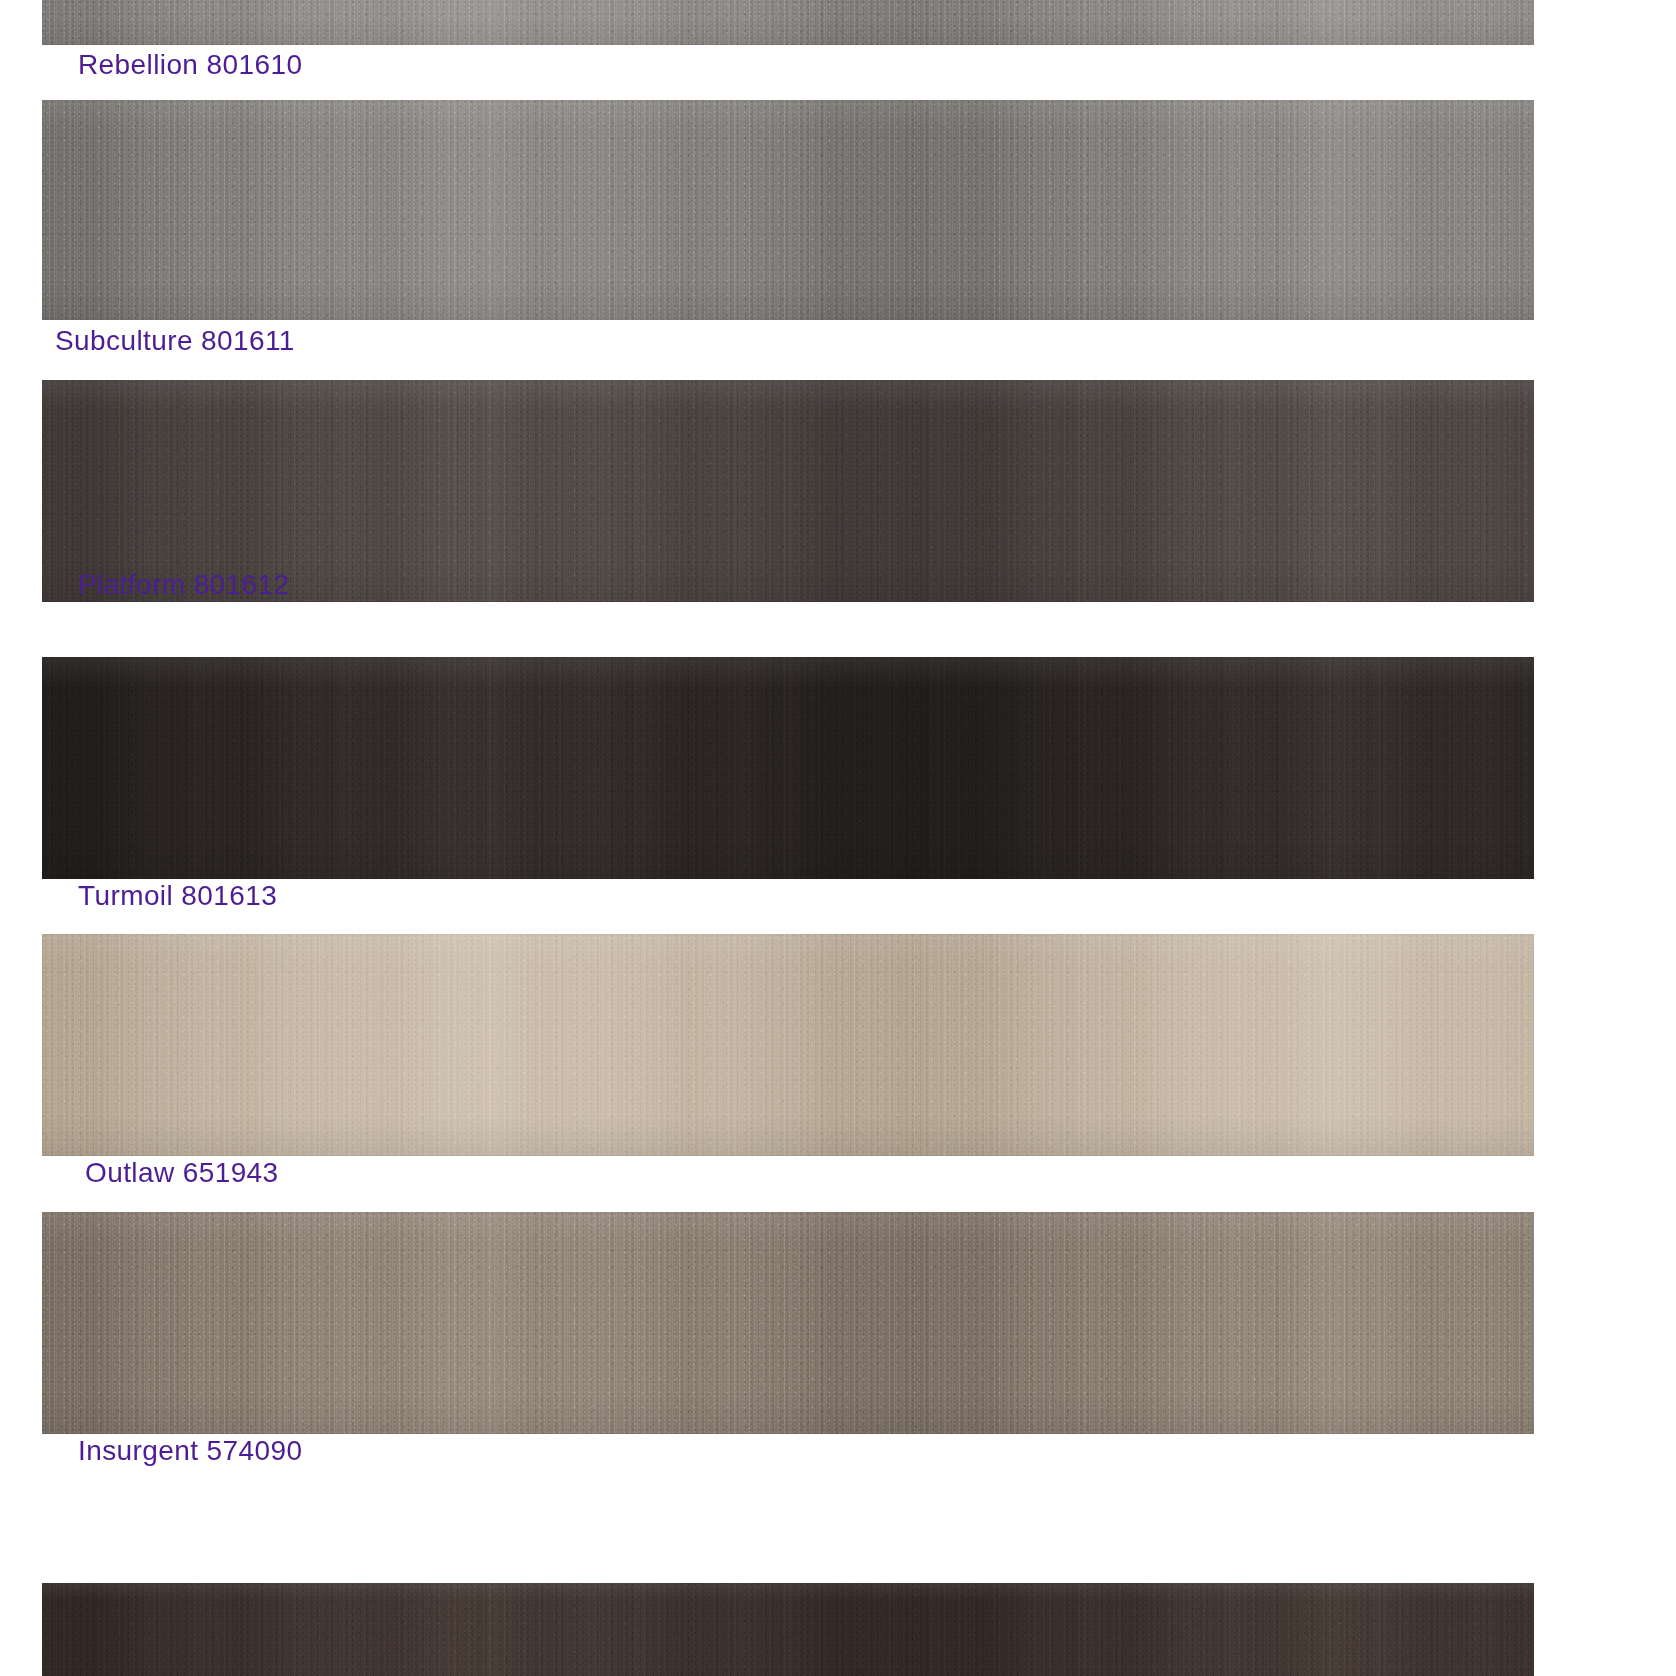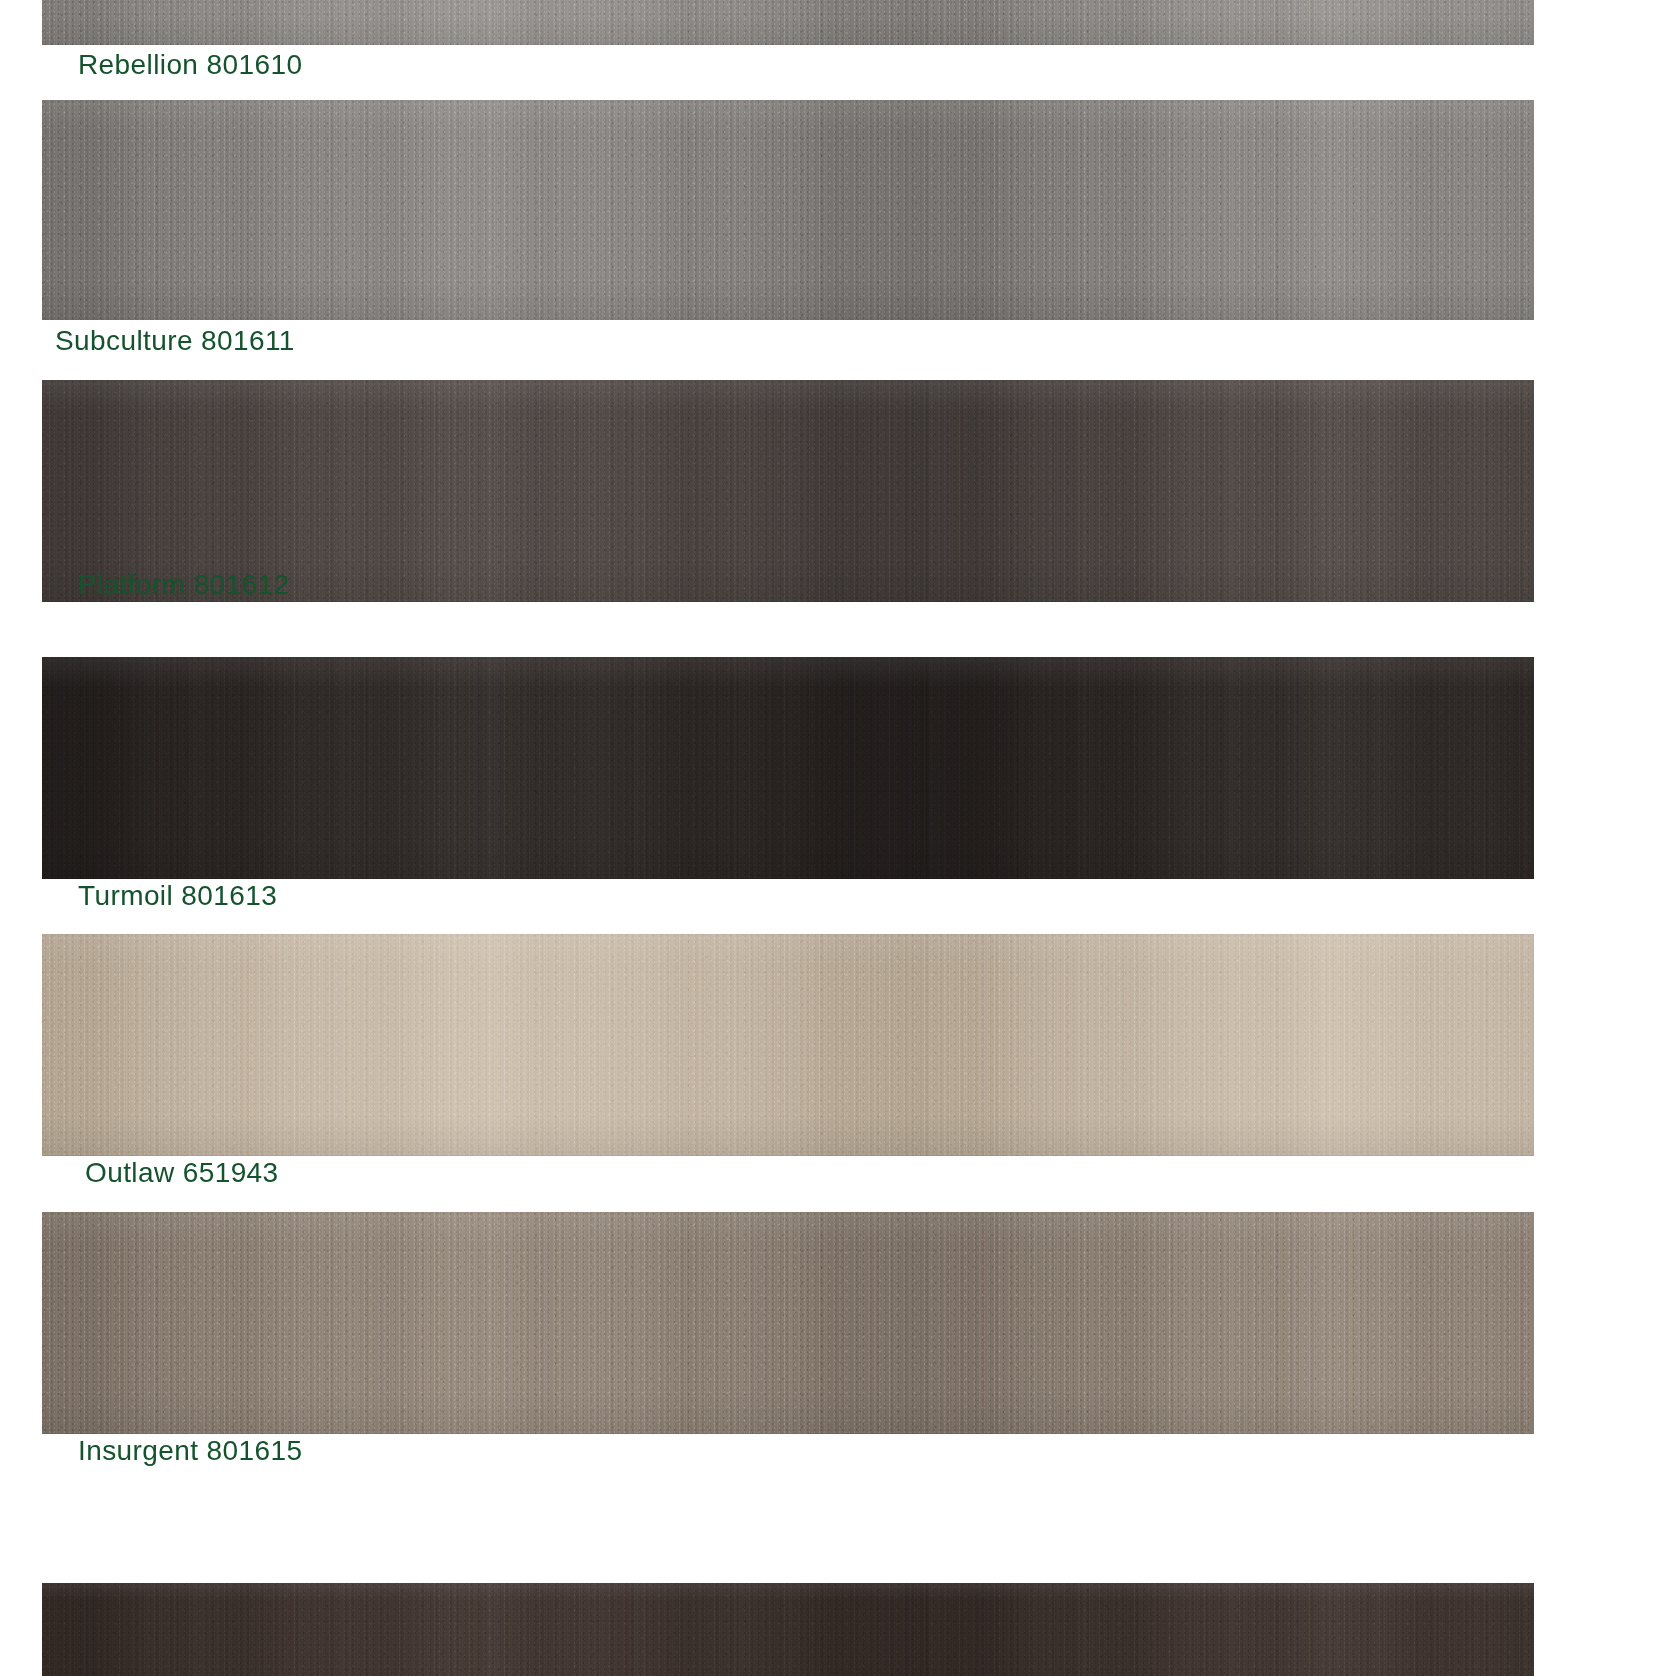--- a/index.html
+++ b/index.html
@@ -111,21 +111,21 @@
     background-image: linear-gradient(180deg,
       rgba(255,255,255,0.07) 0%,
       rgba(255,255,255,0.00) 14%,
       rgba(0,0,0,0.00) 82%,
       rgba(0,0,0,0.07) 100%);
   }
 
   
   .caption {
     position: absolute;
-    color: #14532d;
+    color: #4c1d95;
     font-family: "Liberation Sans", sans-serif;
     font-size: 28px;
     font-weight: 400;
     letter-spacing: 0.4px;
     white-space: nowrap;
     line-height: 1;
   }
 </style>
 </head>
 <body>
@@ -188,21 +188,21 @@
     </div>
     <div class="swatch-row" style="top: 0px;">
       <div class="swatch" style="top: 1212px; height: 222px; background: rgb(139, 127, 115);">
         <div class="base" style="background: linear-gradient(90deg, rgb(108, 97, 88) 0%, rgb(139, 127, 115) 12%, rgb(163, 150, 137) 30%, rgb(139, 127, 115) 46%, rgb(108, 97, 88) 58%, rgb(139, 127, 115) 72%, rgb(163, 150, 137) 86%, rgb(139, 127, 115) 100%); opacity: 0.55;"></div>
         <div class="band"></div>
         <div class="rib"></div>
         <div class="grain"></div>
         <div class="grain2"></div>
         <div class="shade"></div>
       </div>
-      <div class="caption" style="top: 1437px; left: 78px;">Insurgent 801615</div>
+      <div class="caption" style="top: 1437px; left: 78px;">Insurgent 574090</div>
     </div>
     <div class="swatch-row" style="top: 0px;">
       <div class="swatch" style="top: 1583px; height: 120px; background: rgb(58, 48, 44);">
         <div class="base" style="background: linear-gradient(90deg, rgb(39, 31, 28) 0%, rgb(58, 48, 44) 12%, rgb(80, 67, 61) 30%, rgb(58, 48, 44) 46%, rgb(39, 31, 28) 58%, rgb(58, 48, 44) 72%, rgb(80, 67, 61) 86%, rgb(58, 48, 44) 100%); opacity: 0.55;"></div>
         <div class="band"></div>
         <div class="rib"></div>
         <div class="grain"></div>
         <div class="grain2"></div>
         <div class="shade"></div>
       </div>

